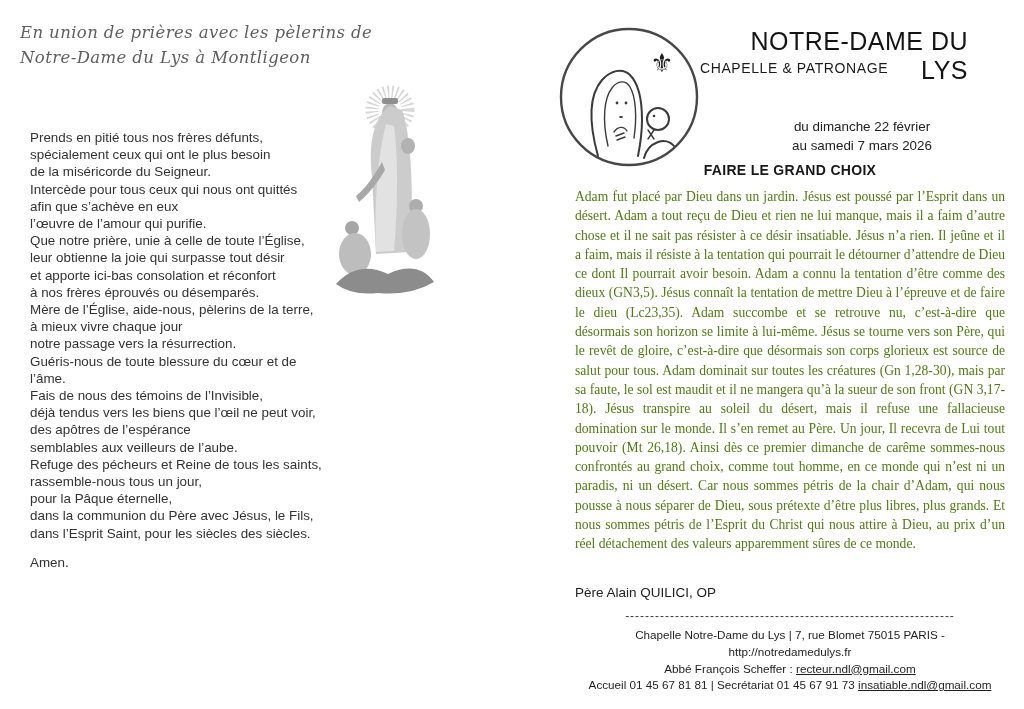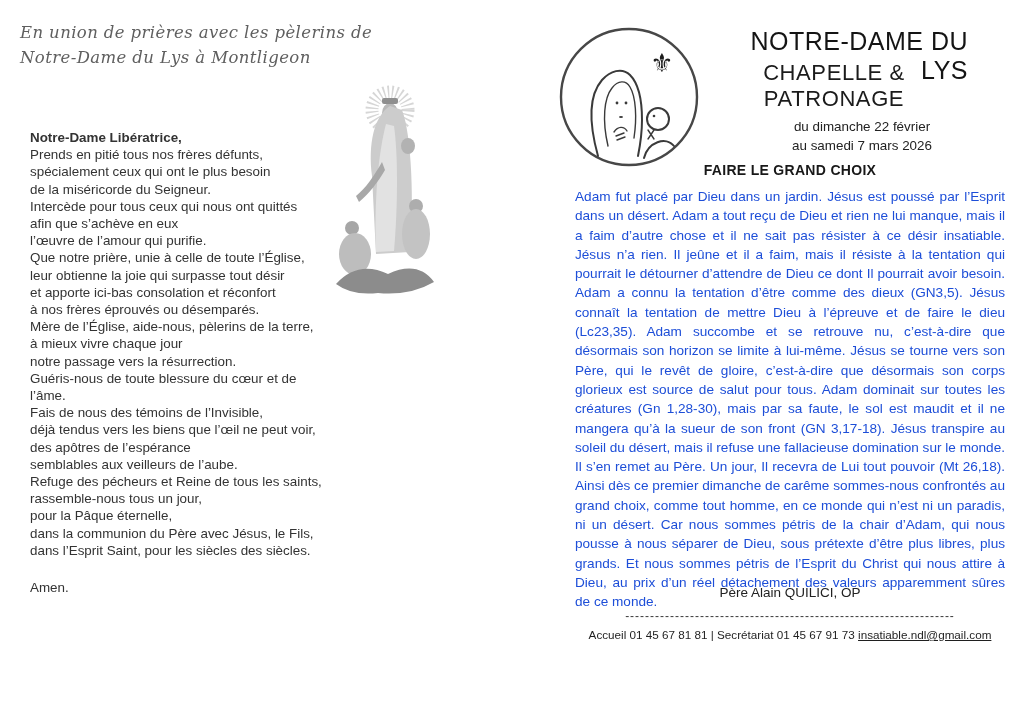--- a/index.html
+++ b/index.html
@@ -14,48 +14,48 @@
   .script-header{
     position:absolute;left:20px;top:20px;
     font-family:"DejaVu Serif", serif;font-style:italic;
     font-size:16.5px;line-height:25px;color:#5f5f5f;letter-spacing:.4px;
   }
   .prayer{
     position:absolute;left:30px;top:129px;width:305px;
     font-size:13.4px;line-height:17.2px;color:#333333;
   }
   .prayer .title{font-weight:bold;}
-  .prayer .amen{margin-top:20px;}
+  .prayer .amen{margin-top:12px;}
   .prayer .closing{margin-top:15px;}
   .statue{position:absolute;left:328px;top:84px;width:114px;height:214px;}
 
   
   .logo{position:absolute;left:558px;top:24px;width:142px;height:146px;}
   .rp-title{
     position:absolute;left:700px;top:27px;width:268px;text-align:right;
     font-size:25px;letter-spacing:.5px;color:#141414;
   }
   .rp-subtitle{
-    position:absolute;left:700px;top:60px;width:268px;text-align:center;
-    font-size:22px;letter-spacing:.6px;color:#1b1b1b;
+    position:absolute;left:700px;top:60px;width:268px;
+    font-size:14px;letter-spacing:.6px;color:#1b1b1b;
   }
   .rp-dates{
     position:absolute;left:758px;top:117px;width:208px;text-align:center;
     font-size:13.4px;line-height:19px;color:#222222;
   }
   .article-title{
     position:absolute;left:575px;top:162px;width:430px;text-align:center;
     font-size:14px;font-weight:bold;letter-spacing:.3px;color:#181818;
   }
   .article-body{
     position:absolute;left:575px;top:187px;width:430px;
-    font-size:13.6px;line-height:19.3px;text-align:justify;color:#1d4ed8;
+    font-size:13.6px;line-height:19.3px;text-align:justify;color:#4d7c0f;font-family:Liberation Serif, serif;
   }
   .signature{
-    position:absolute;left:575px;top:585px;width:430px;text-align:center;
+    position:absolute;left:575px;top:585px;width:430px;text-align:left;
     font-size:13.5px;color:#222222;
   }
   .separator{
     position:absolute;left:575px;top:609px;width:430px;text-align:center;
     font-size:12px;letter-spacing:1px;color:#3a3a3a;
   }
   .footer{
     position:absolute;left:573px;top:627px;width:434px;text-align:center;
     font-size:11.7px;line-height:16.8px;color:#1f1f1f;
   }
@@ -63,21 +63,20 @@
 </style>
 </head>
 <body>
 
 <div>
 
   <div class="script-header pre">En union de prières avec les pèlerins de
 Notre-Dame du Lys à Montligeon</div>
 
   <div class="prayer">
-    <div class="title">Notre-Dame Libératrice,</div>
     <div class="pre">Prends en pitié tous nos frères défunts,
 spécialement ceux qui ont le plus besoin
 de la miséricorde du Seigneur.
 Intercède pour tous ceux qui nous ont quittés
 afin que s’achève en eux
 l’œuvre de l’amour qui purifie.
 Que notre prière, unie à celle de toute l’Église,
 leur obtienne la joie qui surpasse tout désir
 et apporte ici-bas consolation et réconfort
 à nos frères éprouvés ou désemparés.
@@ -143,18 +142,22 @@
 
   <div class="article-title">FAIRE LE GRAND CHOIX</div>
 
   <div class="article-body">Adam fut placé par Dieu dans un jardin. Jésus est poussé par l’Esprit dans un désert. Adam a tout reçu de Dieu et rien ne lui manque, mais il a faim d’autre chose et il ne sait pas résister à ce désir insatiable. Jésus n’a rien. Il jeûne et il a faim, mais il résiste à la tentation qui pourrait le détourner d’attendre de Dieu ce dont Il pourrait avoir besoin. Adam a connu la tentation d’être comme des dieux (GN3,5). Jésus connaît la tentation de mettre Dieu à l’épreuve et de faire le dieu (Lc23,35). Adam succombe et se retrouve nu, c’est-à-dire que désormais son horizon se limite à lui-même. Jésus se tourne vers son Père, qui le revêt de gloire, c’est-à-dire que désormais son corps glorieux est source de salut pour tous. Adam dominait sur toutes les créatures (Gn 1,28-30), mais par sa faute, le sol est maudit et il ne mangera qu’à la sueur de son front (GN 3,17-18). Jésus transpire au soleil du désert, mais il refuse une fallacieuse domination sur le monde. Il s’en remet au Père. Un jour, Il recevra de Lui tout pouvoir (Mt 26,18). Ainsi dès ce premier dimanche de carême sommes-nous confrontés au grand choix, comme tout homme, en ce monde qui n’est ni un paradis, ni un désert. Car nous sommes pétris de la chair d’Adam, qui nous pousse à nous séparer de Dieu, sous prétexte d’être plus libres, plus grands. Et nous sommes pétris de l’Esprit du Christ qui nous attire à Dieu, au prix d’un réel détachement des valeurs apparemment sûres de ce monde.</div>
 
   <div class="signature">Père Alain QUILICI, OP</div>
 
   <div class="separator">------------------------------------------------------------------</div>
 
   <div class="footer">
+    <div>Chapelle Notre-Dame du Lys | 7, rue Blomet 75015 PARIS - http://notredamedulys.fr</div>
+    <div>
+      <span>Abbé François Scheffer : </span><span class="email">recteur.ndl@gmail.com</span>
+    </div>
     <div>
       <span>Accueil 01 45 67 81 81 | Secrétariat 01 45 67 91 73 </span><span class="email">insatiable.ndl@gmail.com</span>
     </div>
 
   </div>
 </div>
 
 </body></html>

